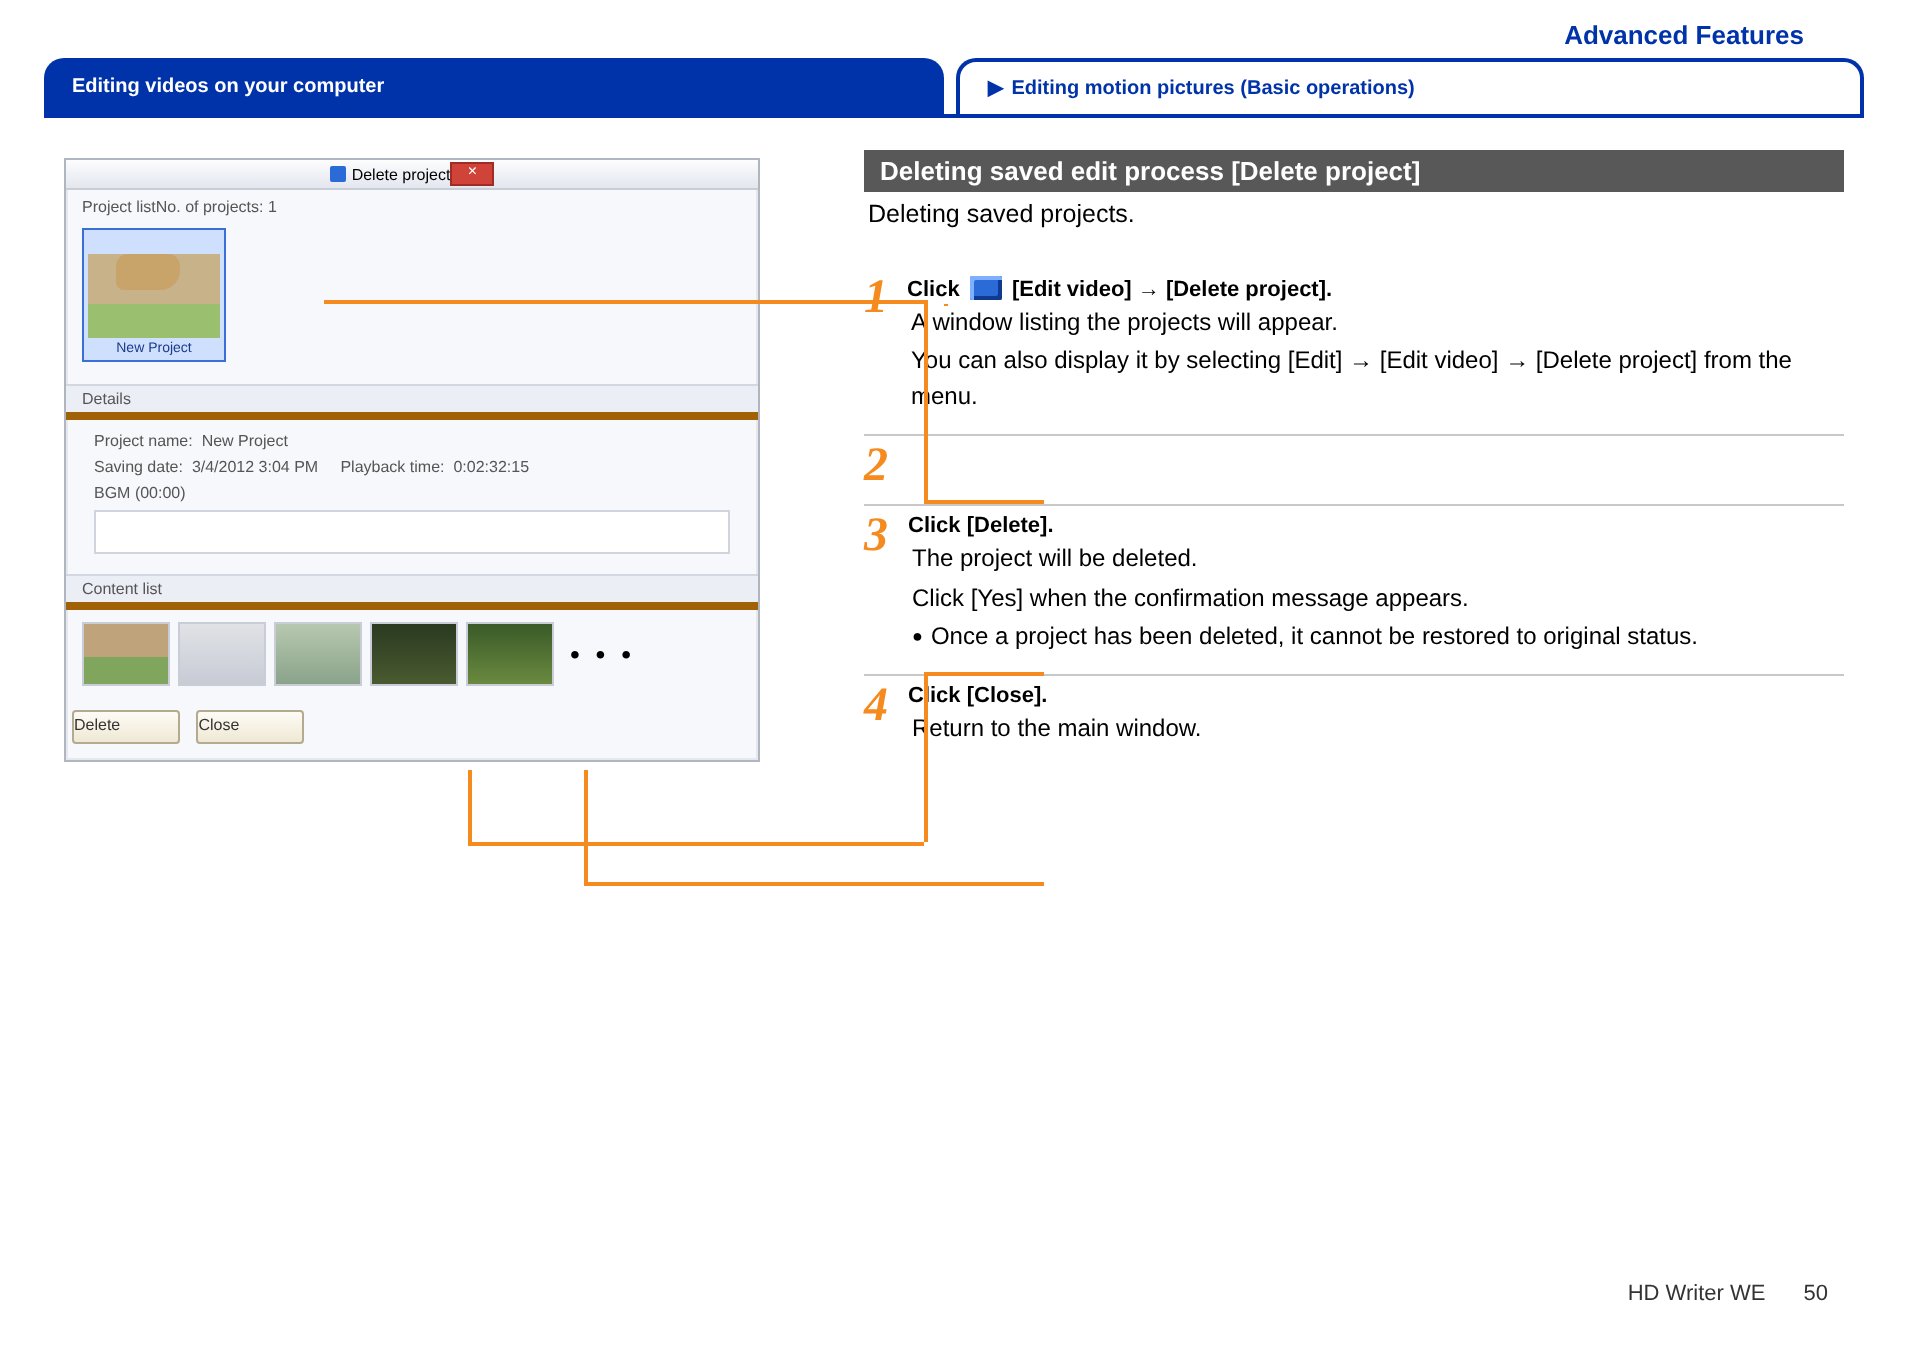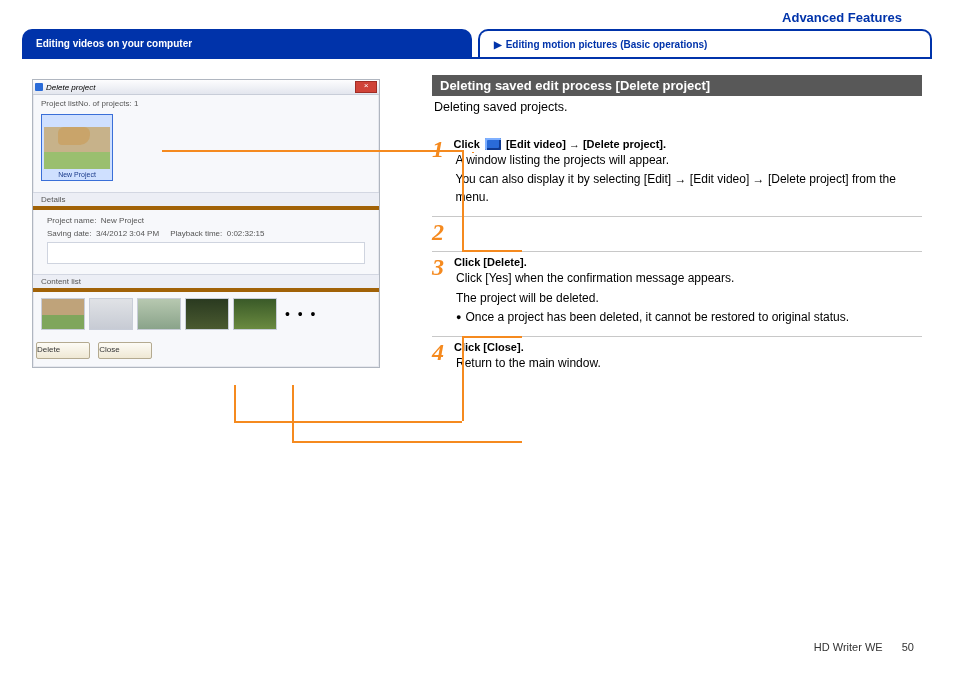--- a/index.html
+++ b/index.html
@@ -74,26 +74,25 @@
   .app-window {
     width: 346px;
     border: 1px solid #b0b6c0;
     background: #f7f8fb;
     font-size: 8px;
     box-shadow: 0 0 0 1px #e6e8ee inset;
   }
   .app-title {
     display: flex;
     align-items: center;
-    justify-content: space-between;
+    justify-content: center;
     background: linear-gradient(#fdfdfe,#e3e6ee);
     border-bottom: 1px solid #c8cdd8;
     padding: 1px 2px;
     font-size: 8px;
-    font-style: italic;
   }
   .app-title .left { display:flex; align-items:center; gap:3px; }
   .app-title .icon { width:8px; height:8px; background:#2a6bd8; border-radius:1px; }
   .app-title .close { width:20px; height:10px; background:#d04338; border:1px solid #a02d25; color:#fff; font-size:8px; line-height:8px; text-align:center; }
   .pl-header { display:flex; justify-content:flex-start; padding:4px 8px 2px 8px; color:#555; }
   .thumb-row { padding: 4px 8px 6px 8px; height: 72px; }
   .proj {
     width: 66px; border:1px solid #3a6fd8; padding:2px; background:#cfe0ff; display:inline-block;
   }
   .proj .img { height:42px; background: linear-gradient(#c7b28a 0 60%, #9abf6f 60% 100%); }
@@ -182,20 +181,21 @@
           <div>
             <span>Project name:</span>&nbsp;
             <span>New Project</span>
           </div>
           <div>
             <span>Saving date:</span>&nbsp;
             <span>3/4/2012 3:04 PM</span>&nbsp;&nbsp;&nbsp;&nbsp;
             <span>Playback time:</span>&nbsp;
             <span>0:02:32:15</span>
           </div>
+          <div>BGM (00:00)</div>
           <div class="box"></div>
         </div>
         <div class="section-label">Content list</div>
         <div class="content-list">
           <div class="clip c1"></div>
           <div class="clip c2"></div>
           <div class="clip c3"></div>
           <div class="clip c4"></div>
           <div class="clip c5"></div>
           <span class="dots">• • •</span>
@@ -228,22 +228,22 @@
 
       <div class="step">
         <div class="num">2</div>
       </div>
 
       <div class="step">
         <div class="num">3</div>
         <div class="body">
           <div class="title">Click [Delete].</div>
           <div class="desc">
+            <p>The project will be deleted.</p>
             <p>Click [Yes] when the confirmation message appears.</p>
-            <p>The project will be deleted.</p>
             <p><span class="bullet"></span><span>Once a project has been deleted, it cannot be restored to original status.</span></p>
           </div>
         </div>
       </div>
 
       <div class="step noborder">
         <div class="num">4</div>
         <div class="body">
           <div class="title">Click [Close].</div>
           <div class="desc">

